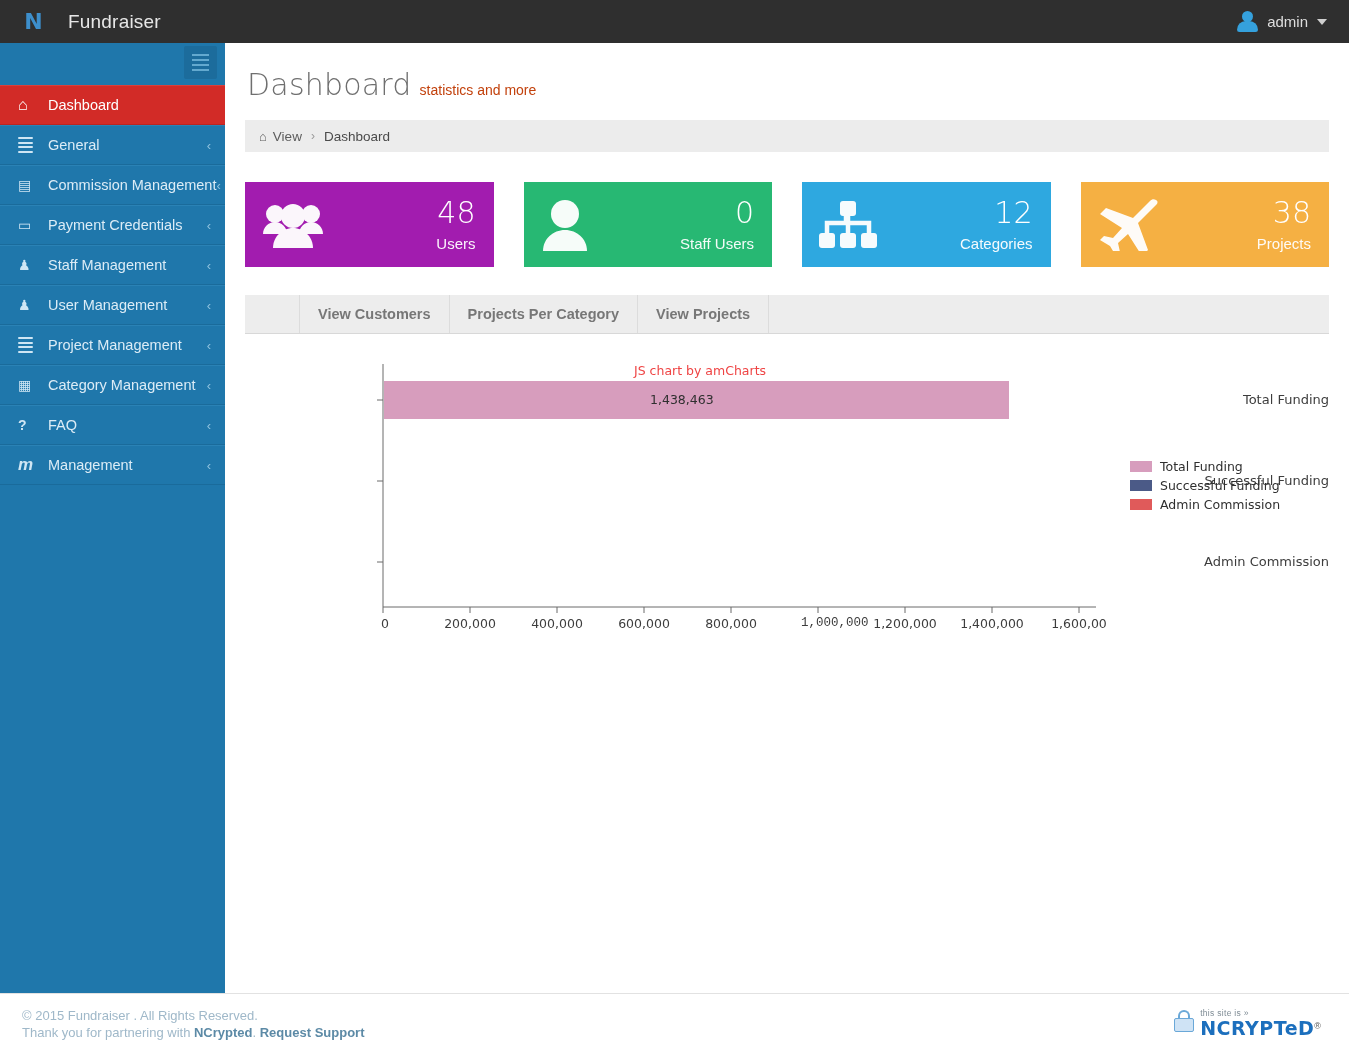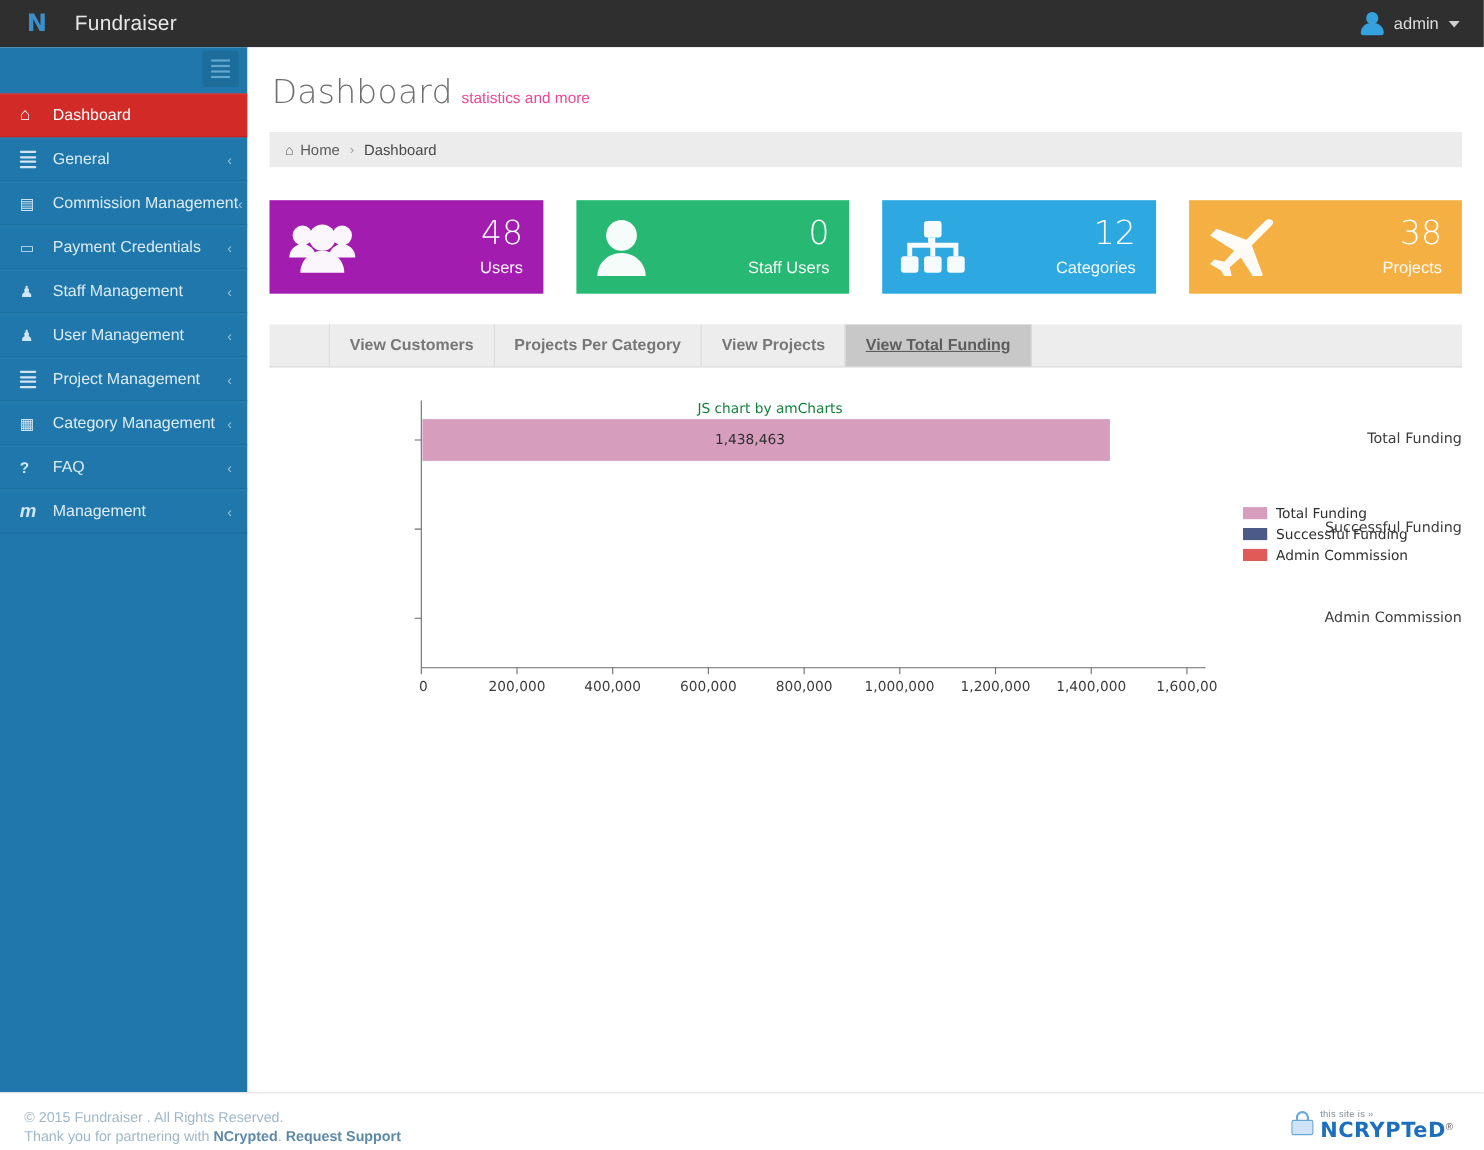--- a/index.html
+++ b/index.html
@@ -92,21 +92,21 @@
     position:absolute; top:43px; left:225px; width:1124px; height:950px;
     background:#ffffff;
   }
   #page-head{ padding:24px 22px 4px 22px; }
   #page-title{
     font-size:30px; font-weight:300; color:#6f6f6f;
     font-family:"DejaVu Sans","Liberation Sans",sans-serif;
     display:inline-block; letter-spacing:.2px;
   }
   #page-sub{
-    font-size:14px; color:#ec4899; margin-left:8px; font-weight:400;
+    font-size:14px; color:#c2410c; margin-left:8px; font-weight:400;
   }
   #breadcrumb{
     margin:14px 20px 0 20px; background:#ececec; height:32px;
     display:flex; align-items:center; padding:0 14px;
     font-size:13.5px; color:#5c5c5c;
   }
   .bc-home{ display:flex; align-items:center; gap:6px; color:#5c5c5c; cursor:pointer;}
   .bc-sep{ margin:0 9px; color:#9a9a9a; font-size:12px; }
   .bc-current{ color:#4a4a4a; }
   .home-ico{ font-size:13px; }
@@ -155,21 +155,21 @@
     background:#c8c8c8; color:#5d5d5d; text-decoration:underline;
   }
 
   
   #chart-area{
     position:relative; margin:22px 20px 0 20px; height:290px;
   }
   #chart-svg{ position:absolute; left:0; top:0; }
   #chart-credit{
     position:absolute; left:389px; top:7px;
-    font-size:12.5px; color:#15803d;
+    font-size:12.5px; color:#ef4444;
     font-family:"DejaVu Sans","Liberation Sans",sans-serif;
     text-align:center;
   }
   .cat-label{
     position:absolute; text-align:right; font-size:13px; color:#3d3d3d;
     font-family:"DejaVu Sans","Liberation Sans",sans-serif;
     white-space:nowrap; right:0;
   }
   .tick-label{
     position:absolute; font-size:12.5px; color:#3d3d3d;
@@ -320,21 +320,21 @@
 
 <div id="main">
 
   <div id="page-head">
     <span id="page-title">Dashboard</span><span id="page-sub">statistics and more</span>
   </div>
 
   <div id="breadcrumb">
     <span class="bc-home">
       <span class="home-ico">⌂</span>
-      <span>Home</span>
+      <span>View</span>
     </span>
     <span class="bc-sep">›</span>
     <span class="bc-current">Dashboard</span>
   </div>
 
   <div id="stats">
       <div class="stat c-purple">
         <span class="icn">
           <svg width="64" height="50" viewBox="0 0 64 50">
             <circle cx="14" cy="14" r="9" fill="#fff"></circle>
@@ -387,21 +387,20 @@
           <span class="num">38</span>
           <span class="cap">Projects</span>
         </span>
       </div>
     </div>
 
   <div id="tabs-wrap">
       <div class="tab">View Customers</div>
       <div class="tab">Projects Per Category</div>
       <div class="tab">View Projects</div>
-      <div class="tab active">View Total Funding</div>
     </div>
 
   <div id="chart-area">
     <svg id="chart-svg" width="1084" height="290">
 
       <line x1="138" y1="8" x2="138" y2="251" stroke="#6b6b6b" stroke-width="1"></line>
       <line x1="138" y1="251" x2="851" y2="251" stroke="#6b6b6b" stroke-width="1"></line>
 
       <line x1="132" y1="44" x2="138" y2="44" stroke="#6b6b6b" stroke-width="1"></line>
       <line x1="132" y1="125" x2="138" y2="125" stroke="#6b6b6b" stroke-width="1"></line>
@@ -427,21 +426,21 @@
     <div class="cat-label" style="top:198px; width:344px;">Admin Commission</div>
 
     <div id="bar-value" style="left:405px; top:36px;">1,438,463</div>
 
     <div id="xticks">
         <div class="tick-label" style="left: 136px; top: 260px;">0</div>
         <div class="tick-label" style="left: 192px; top: 260px; width: 66px; text-align: center;">200,000</div>
         <div class="tick-label" style="left: 279px; top: 260px; width: 66px; text-align: center;">400,000</div>
         <div class="tick-label" style="left: 366px; top: 260px; width: 66px; text-align: center;">600,000</div>
         <div class="tick-label" style="left: 453px; top: 260px; width: 66px; text-align: center;">800,000</div>
-        <div class="tick-label" style="left: 541px; top: 260px; width: 66px; text-align: left;">1,000,000</div>
+        <div class="tick-label" style="left: 556px; top: 260px; width: 66px; text-align: right; font-family: Liberation Mono, monospace;">1,000,000</div>
         <div class="tick-label" style="left: 627px; top: 260px; width: 66px; text-align: center;">1,200,000</div>
         <div class="tick-label" style="left: 714px; top: 260px; width: 66px; text-align: center;">1,400,000</div>
         <div class="tick-label" style="left: 801px; top: 260px; width: 66px; text-align: center;">1,600,00</div>
       </div>
 
     <div id="legend">
         <div class="lg-row">
           <span class="lg-sw" style="background: rgb(215, 157, 189);"></span>
           <span class="lg-txt">Total Funding</span>
         </div>

